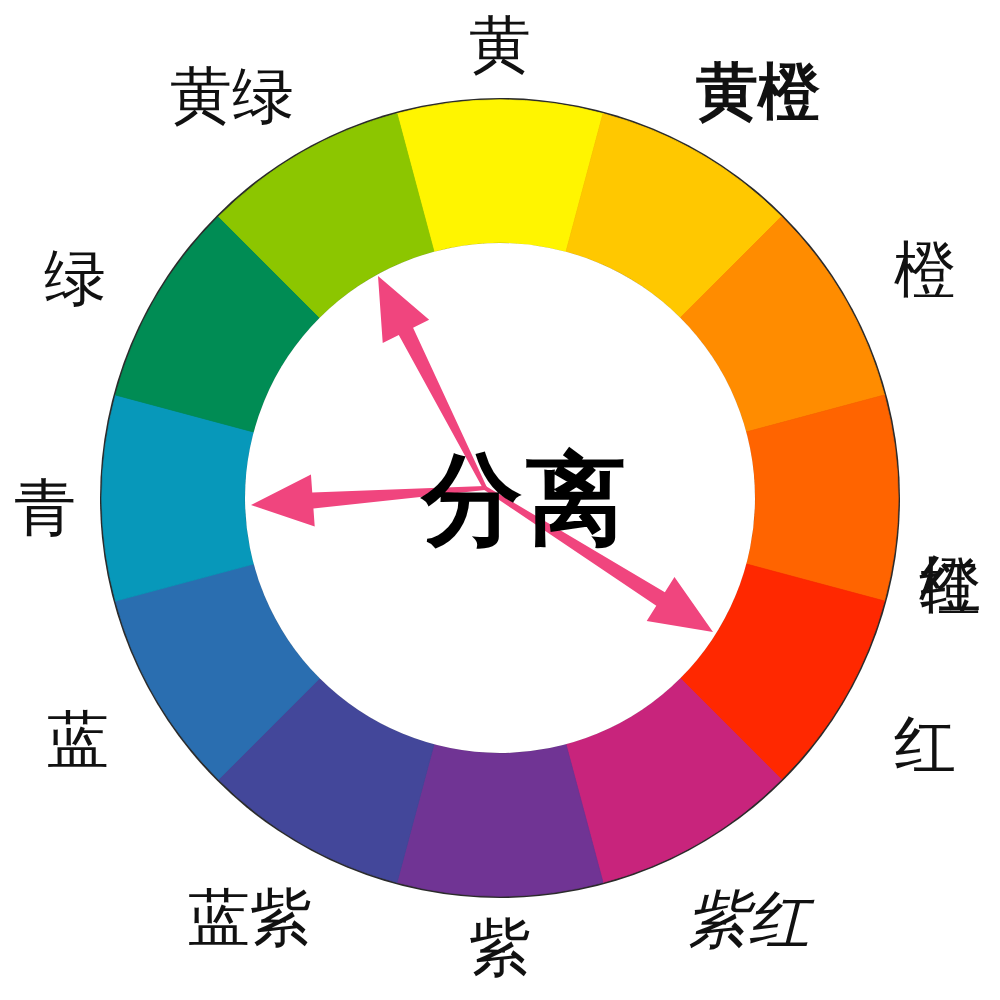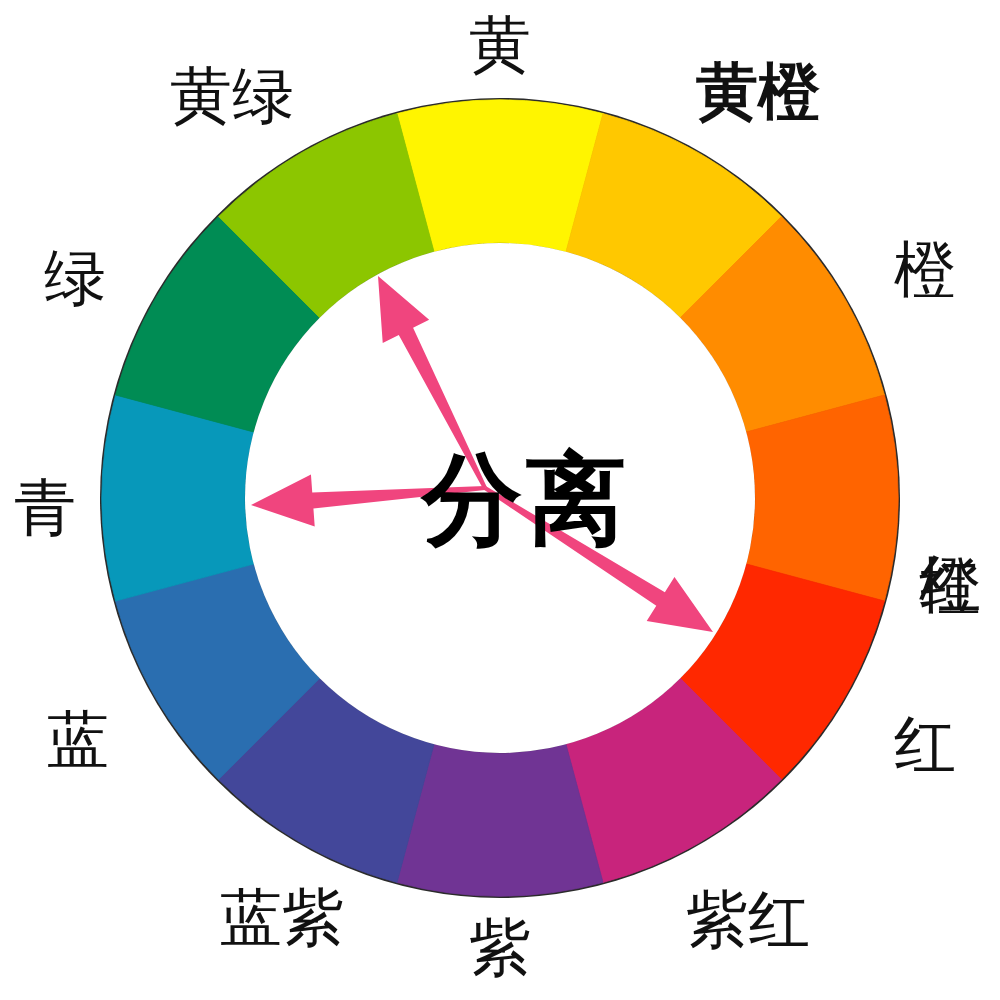--- a/index.html
+++ b/index.html
@@ -50,23 +50,23 @@
       <path d="M115.56152113695077,394.9900200491969 A398,398 0 0 1 218.57150108775403,216.5715010877541 L319.68777079743035,317.6877707974304 A255,255 0 0 0 253.68891429628755,432.00114349885735 Z" fill="#008C54" stroke="#008C54" stroke-width="0.8"></path>
       <path d="M218.57150108775403,216.5715010877541 A398,398 0 0 1 396.9900200491968,113.56152113695083 L434.00114349885723,251.68891429628758 A255,255 0 0 0 319.68777079743035,317.6877707974304 Z" fill="#8CC600" stroke="#8CC600" stroke-width="0.8"></path>
       <circle cx="500" cy="498" r="255" fill="#ffffff"></circle>
     </svg>
   <div id="labels">
       <div class="label" style="left: 500px; top: 45px;">黄</div>
       <div class="label" style="left: 758px; top: 92px; font-weight: bold;">黄橙</div>
       <div class="label" style="left: 925px; top: 270px;">橙</div>
       <div class="label vertical" style="left: 950px; top: 505px;">红橙</div>
       <div class="label" style="left: 925px; top: 745px;">红</div>
-      <div class="label" style="left: 748px; top: 920px;">紫红</div>
+      <div class="label" style="left: 748px; top: 920px; font-style: italic;">紫红</div>
       <div class="label" style="left: 500px; top: 948px;">紫</div>
-      <div class="label" style="left: 250px; top: 918px; margin-left: 32px;">蓝紫</div>
+      <div class="label" style="left: 250px; top: 918px;">蓝紫</div>
       <div class="label" style="left: 78px; top: 740px;">蓝</div>
       <div class="label" style="left: 45px; top: 508px;">青</div>
       <div class="label" style="left: 75px; top: 278px;">绿</div>
       <div class="label" style="left: 232px; top: 96px;">黄绿</div>
     </div>
   <svg id="arrows" width="1000" height="1000" viewBox="0 0 1000 1000" style="pointer-events:none">
       <polygon points="486.785472876721,487.0988415197682 413.07780439407014,327.7450252574231 429.14706028455896,319.6345989353368 378,276 382.72476548981354,343.0647194213639 398.79402138030235,334.9542930992776 483.214527123279,488.9011584802318" fill="#F0457E"></polygon>
       <polygon points="484.855082785072,486.0052571592264 312.25735920426945,492.5285949741377 310.9531042699175,474.57590940717535 251,505 314.7209518580454,526.4392232672889 313.41669692369345,508.4865377003265 485.144917214928,489.9947428407736" fill="#F0457E"></polygon>
       <polygon points="483.93201401722405,489.69097780606194 656.307744080976,605.6563457581929 646.6958702359923,620.8751460127504 713,632 674.4635057881674,576.9097230551398 664.8516319431836,592.1285233096974 486.06798598277595,486.30902219393806" fill="#F0457E"></polygon>
     </svg>

